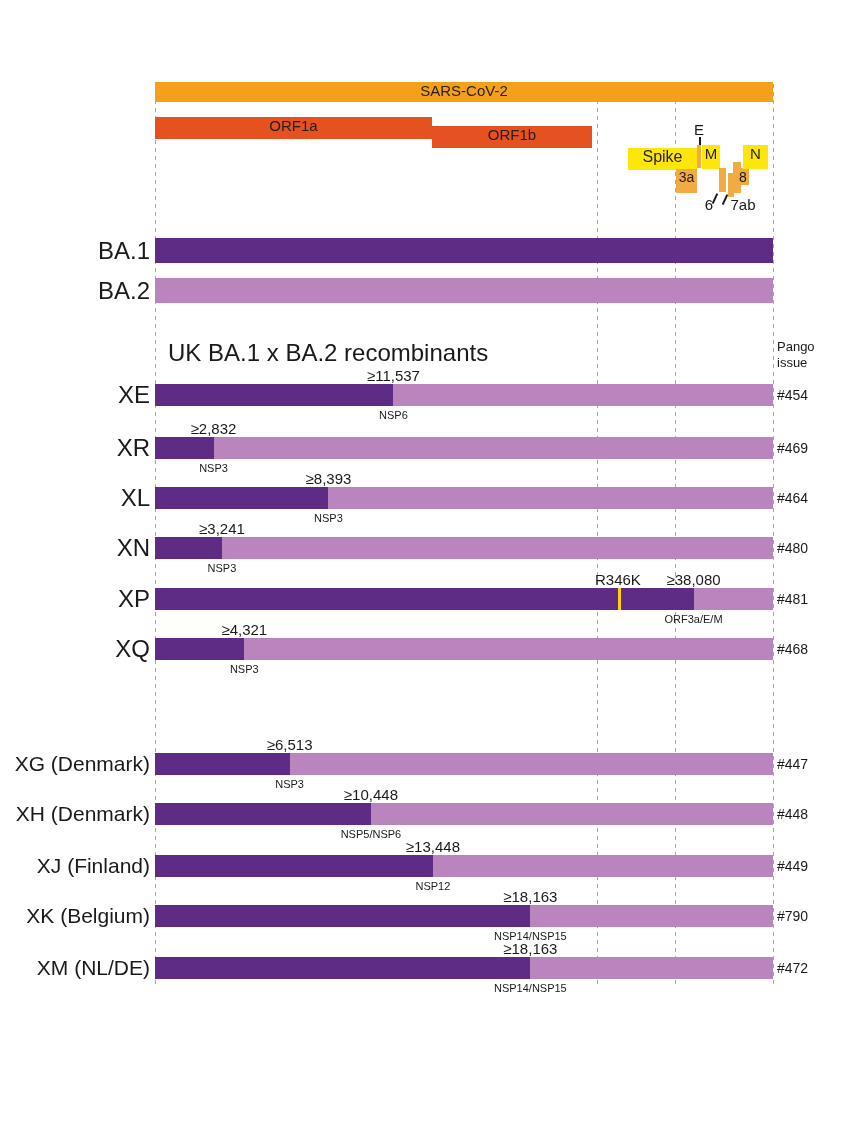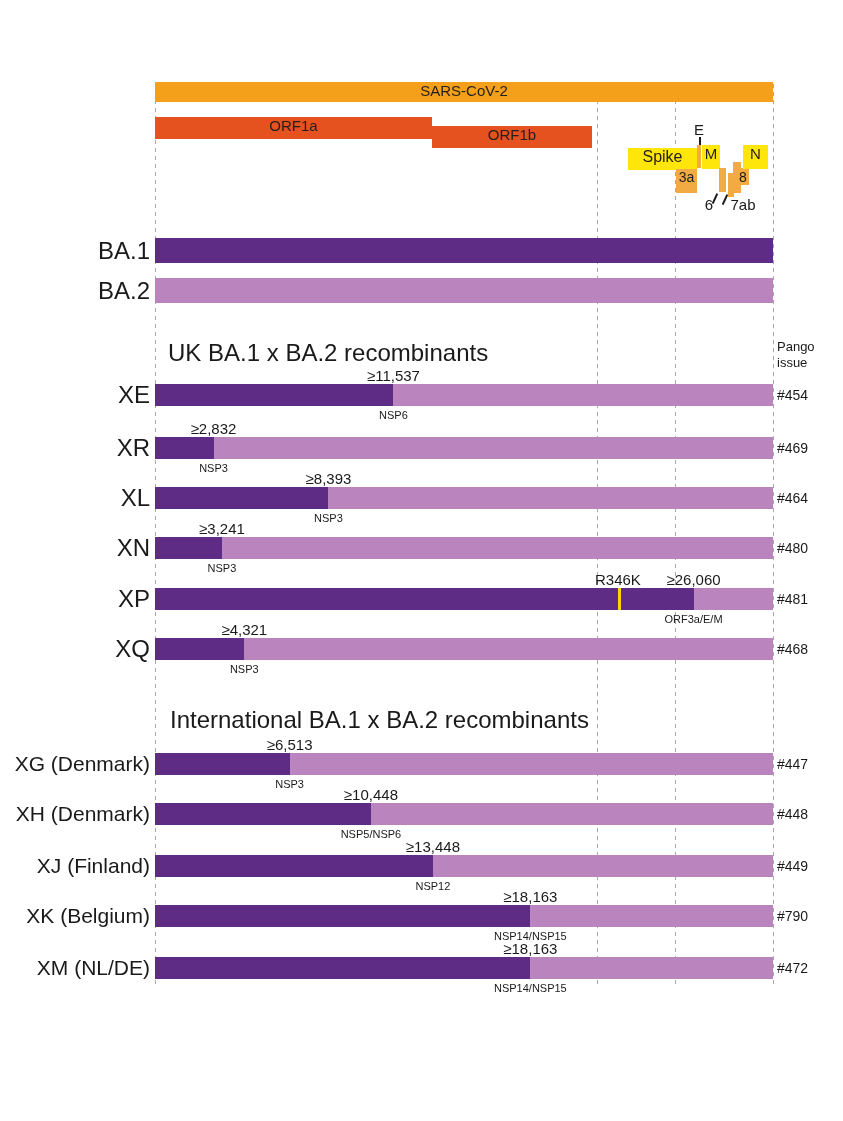--- a/index.html
+++ b/index.html
@@ -76,21 +76,20 @@
   <div class="parentbar" style="top:238px;background:var(--ba1)"></div>
   <div class="rlabel uk" style="top:278px;line-height:25px">BA.2</div>
   <div class="parentbar" style="top:278px;background:var(--ba2)"></div>
 
   <div class="pango-hdr">
     <div>Pango</div>
     <div>issue</div>
   </div>
 
   <div class="sectitle" style="left:168px;top:339px">UK BA.1 x BA.2 recombinants</div>
-  <div class="sectitle" style="left:170px;top:706px">International BA.1 x BA.2 recombinants</div>
 
   <div id="rows">
       <div class="rlabel uk" style="top: 384px; line-height: 22px;">XE</div>
       <div class="rbar" style="top: 384px;">
         <div class="rdark" style="width: 38.5814%;"></div>
       </div>
       <div class="bplabel" style="left: 393.433px; top: 369px;">≥11,537</div>
       <div class="genelabel" style="left: 393.433px; top: 409px;">NSP6</div>
       <div class="issue" style="top: 384px;">#454</div>
       <div class="rlabel uk" style="top: 437px; line-height: 22px;">XR</div>
@@ -113,21 +112,21 @@
       </div>
       <div class="bplabel" style="left: 221.981px; top: 522px;">≥3,241</div>
       <div class="genelabel" style="left: 221.981px; top: 562px;">NSP3</div>
       <div class="issue" style="top: 537px;">#480</div>
       <div class="rlabel uk" style="top: 588px; line-height: 22px;">XP</div>
       <div class="rbar" style="top: 588px;">
         <div class="rdark" style="width: 87.1484%;"></div>
         <div class="mstripe" style="left: 74.9089%;"></div>
       </div>
       <div class="bplabel" style="left: 617.937px; top: 573px;">R346K</div>
-      <div class="bplabel" style="left: 693.577px; top: 573px;">≥26,060</div>
+      <div class="bplabel" style="left: 693.577px; top: 573px;">≥38,080</div>
       <div class="genelabel" style="left: 693.577px; top: 613px;">ORF3a/E/M</div>
       <div class="issue" style="top: 588px;">#481</div>
       <div class="rlabel uk" style="top: 638px; line-height: 22px;">XQ</div>
       <div class="rbar" style="top: 638px;">
         <div class="rdark" style="width: 14.4501%;"></div>
       </div>
       <div class="bplabel" style="left: 244.301px; top: 623px;">≥4,321</div>
       <div class="genelabel" style="left: 244.301px; top: 663px;">NSP3</div>
       <div class="issue" style="top: 638px;">#468</div>
       <div class="rlabel intl" style="top: 753px; line-height: 22px;">XG (Denmark)</div>

